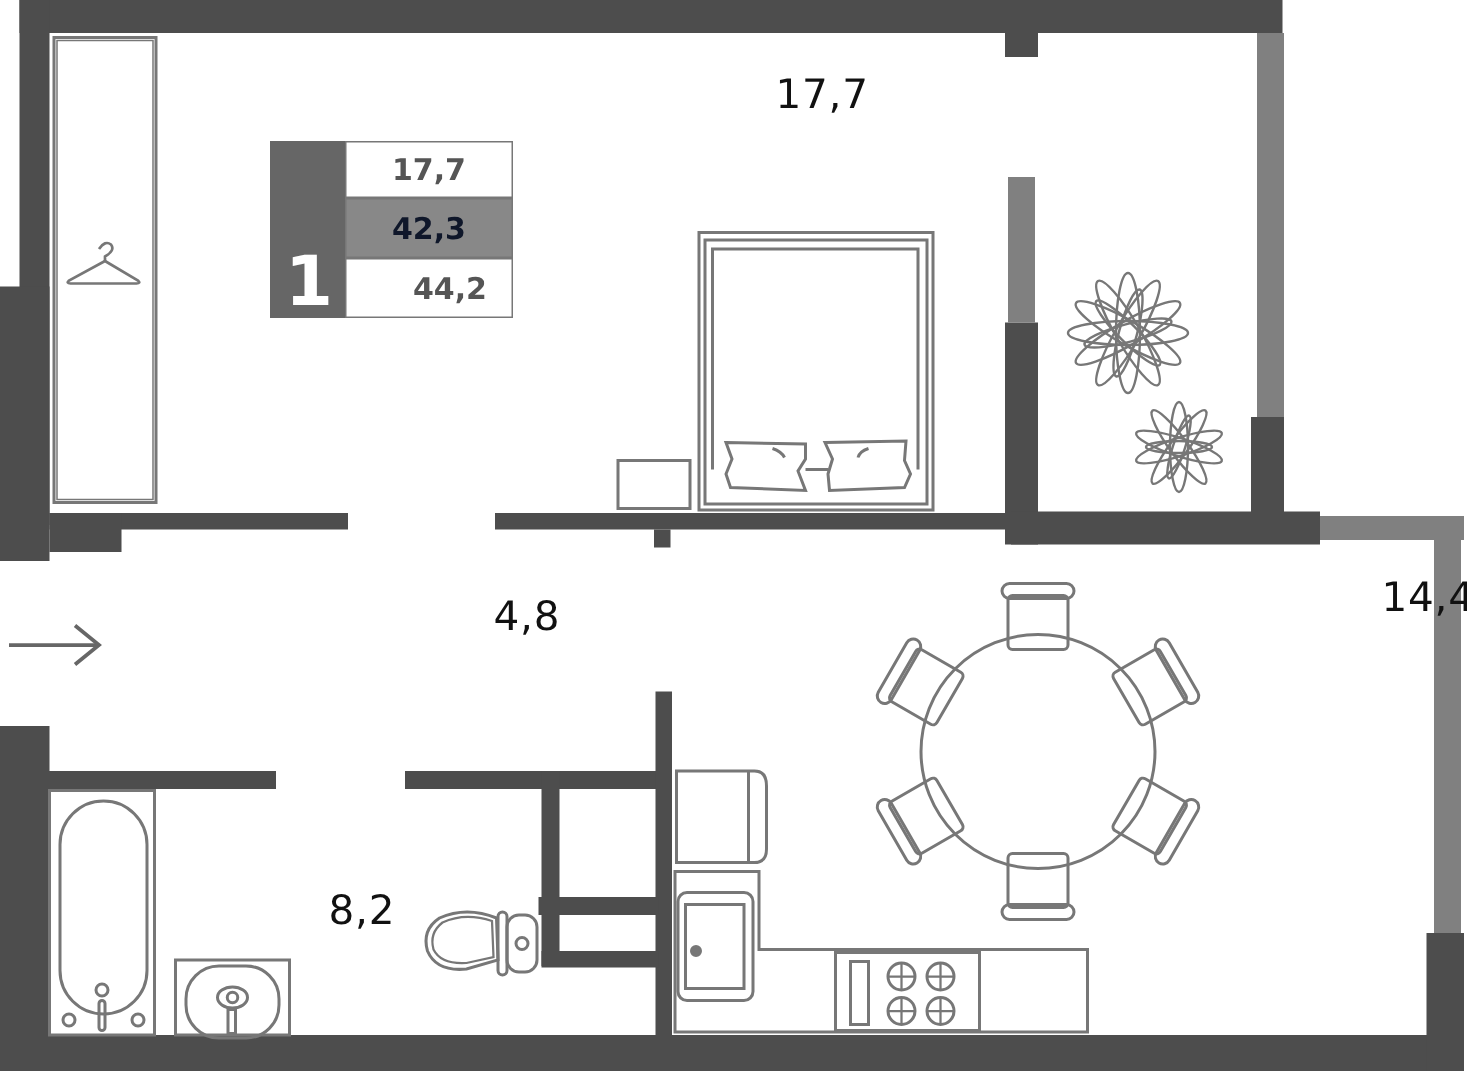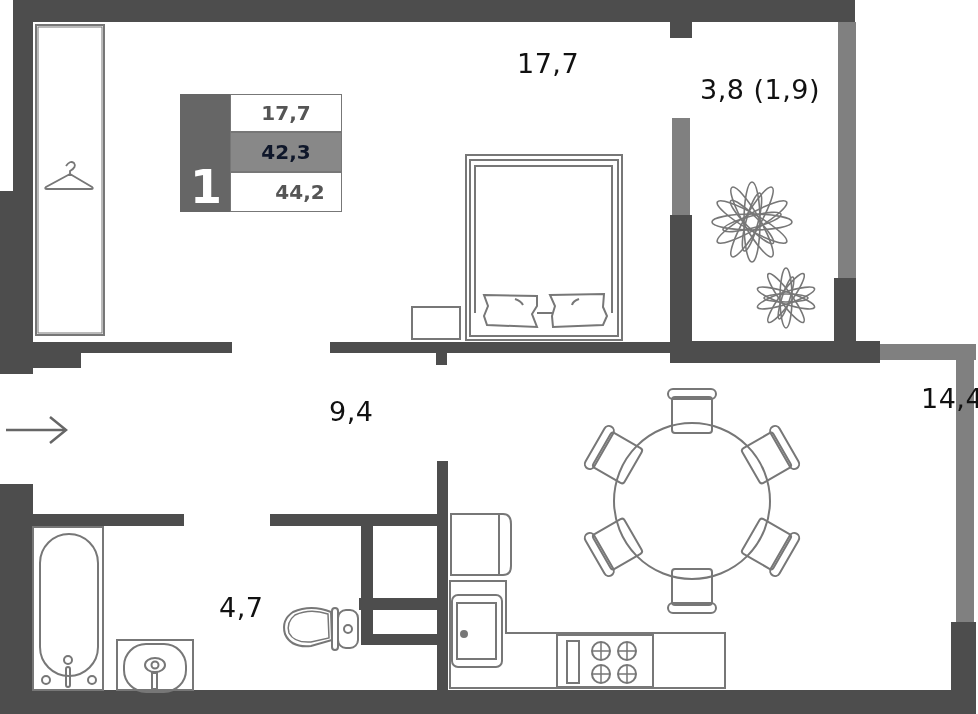--- a/index.html
+++ b/index.html
@@ -191,18 +191,17 @@
   <div class="legend">
     <div class="num">
       <span>1</span>
     </div>
     <div class="cell" style="top:0;">17,7</div>
     <div class="cell mid" style="top:38px;height:40px;line-height:39px;">42,3</div>
     <div class="cell" style="top:78px;height:40px;line-height:39px;padding-left:28px;">44,2</div>
   </div>
 
   <div class="area" style="left:517px;top:48px;">17,7</div>
-  <div class="area" style="left:700px;top:74px;">3,8 (1,9)</div>
-  <div class="area" style="left:329px;top:396px;">9,4</div>
+  <div class="area" style="left:329px;top:396px;">4,8</div>
   <div class="area" style="left:873px;top:383px;margin-left:48px;">14,4</div>
-  <div class="area" style="left:219px;top:592px;">4,7</div>
+  <div class="area" style="left:219px;top:592px;">8,2</div>
 
 </div>
 
 </body></html>

